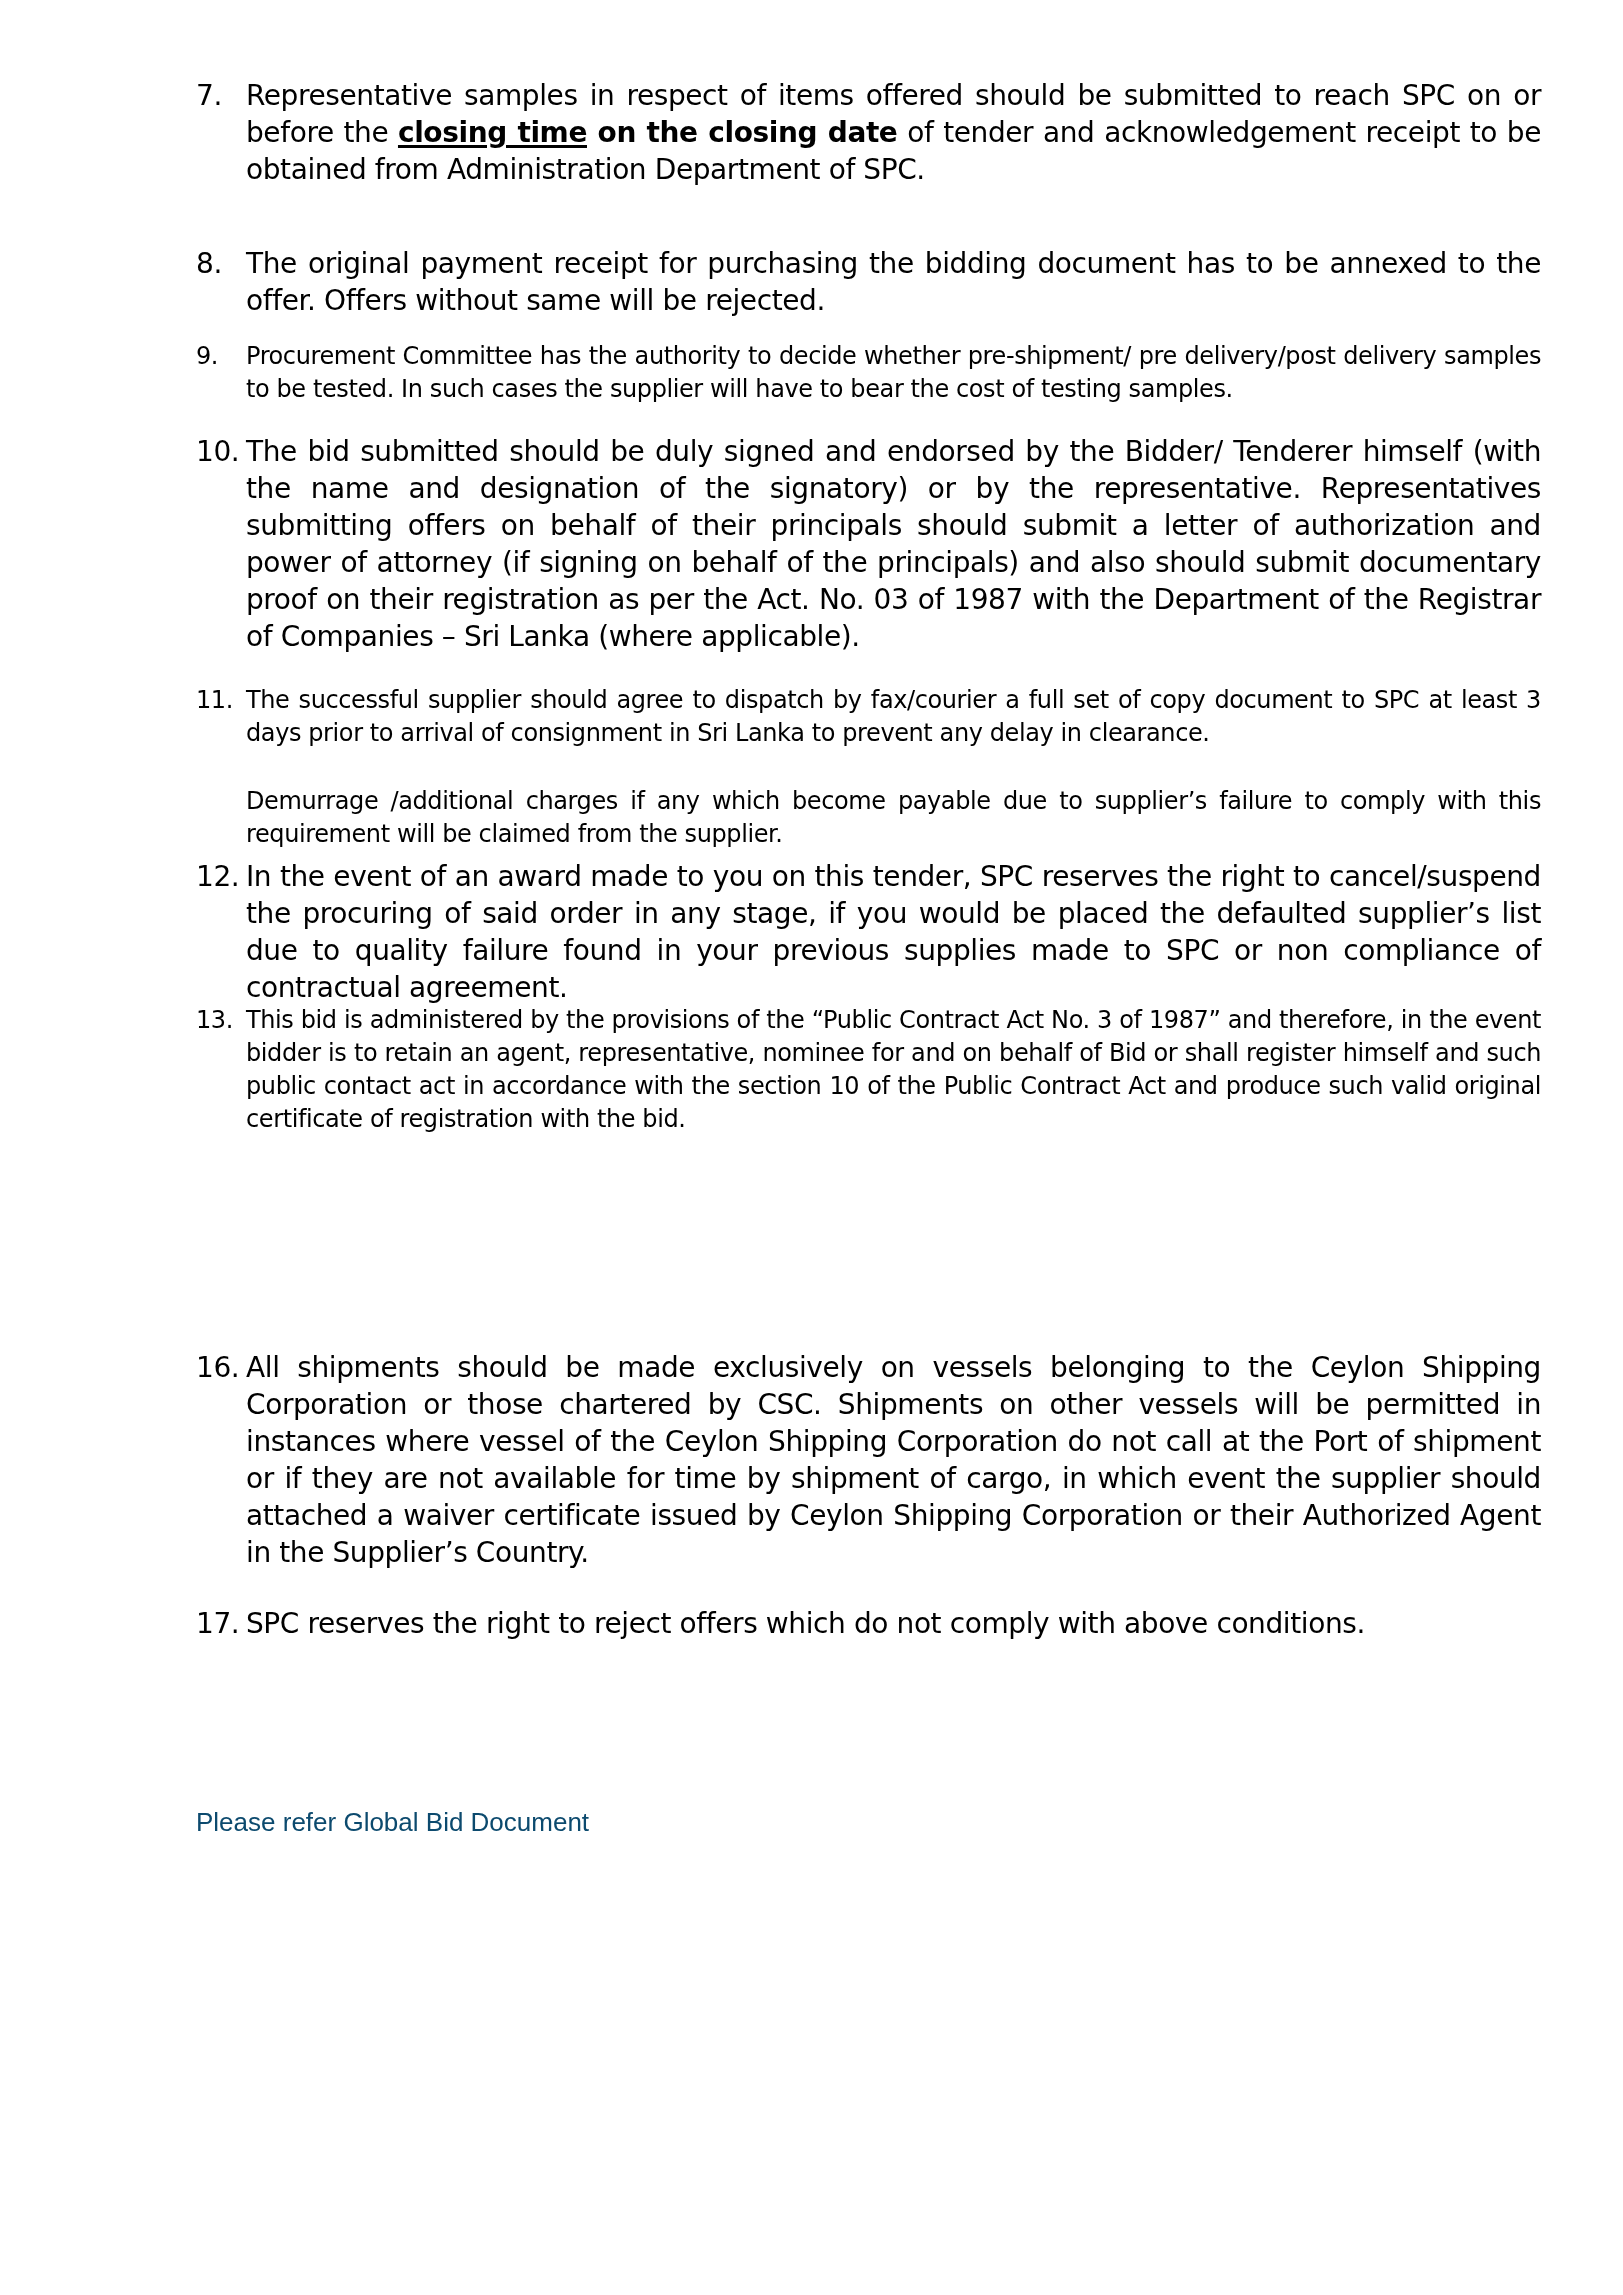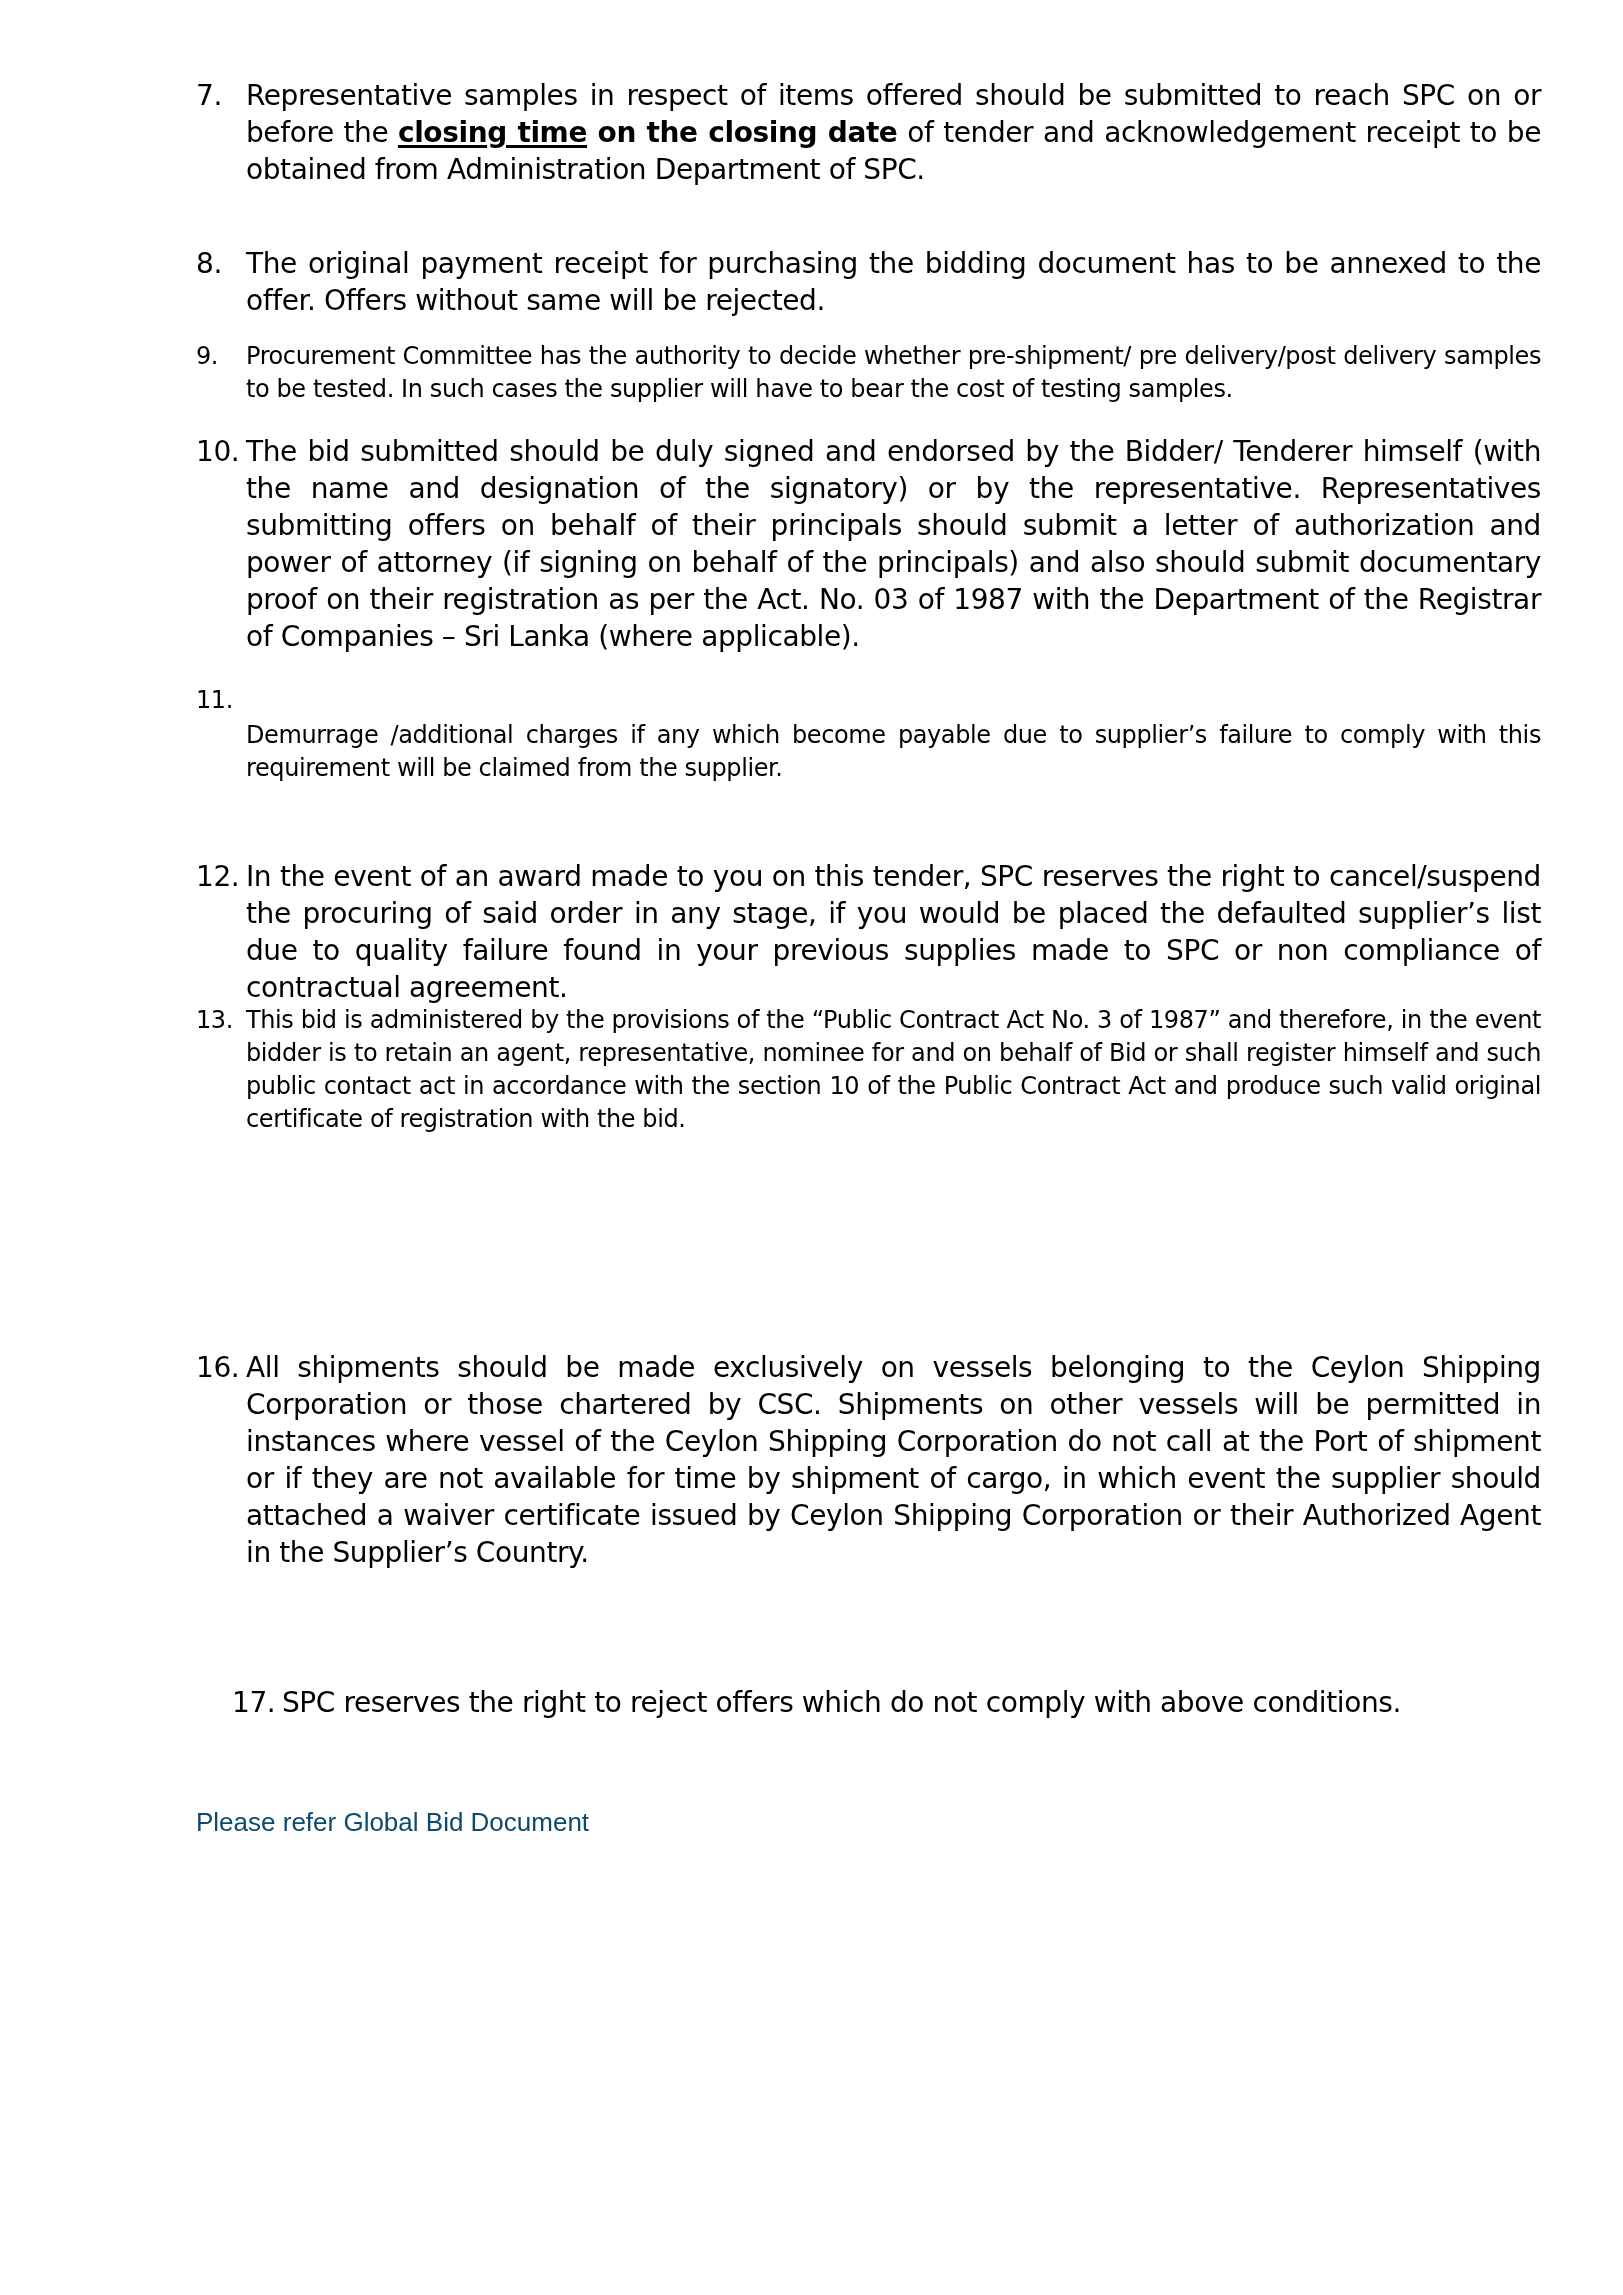--- a/index.html
+++ b/index.html
@@ -41,20 +41,21 @@
   </div>
 
   <div class="item big" style="top:433px;">
     <span class="num">10.</span>
     <div class="body">The bid submitted should be duly signed and endorsed by the Bidder/ Tenderer himself (with the name and designation of the signatory) or by the representative.  Representatives submitting offers on behalf of their principals should submit a letter of authorization and power of attorney (if signing on behalf of the principals) and also should submit documentary proof on their registration as per the Act. No. 03 of 1987 with the Department of the Registrar of Companies – Sri Lanka (where applicable).</div>
   </div>
 
   <div class="item small" style="top:684px;">
     <span class="num">11.</span>
     <div class="body">
+      <span class="para">The successful supplier should agree to dispatch by fax/courier a full set of copy document to SPC at least 3 days prior to arrival of consignment in Sri Lanka to prevent any delay in clearance.</span>
       <span class="para gap">Demurrage /additional charges if any which become payable due to supplier’s failure to comply with this requirement will be claimed from the supplier.</span>
     </div>
   </div>
 
   <div class="item big" style="top:858px;">
     <span class="num">12.</span>
     <div class="body">In the event of an award made to you on this tender, SPC reserves the right to cancel/suspend the procuring of said order in any stage, if you would be placed the defaulted supplier’s list due to quality failure found in your previous supplies made to SPC or non compliance of contractual agreement.</div>
   </div>
 
   <div class="item small" style="top:1004px;">
@@ -62,21 +63,21 @@
     <div class="body">This bid is administered by the provisions of the “Public Contract Act No. 3 of 1987” and therefore, in the event bidder is to retain an agent, representative, nominee for and on behalf of Bid or shall register himself and such public contact act in accordance with the section 10 of the Public Contract Act and produce such valid original certificate of registration with the bid.</div>
   </div>
 
 
 
   <div class="item big" style="top:1349px;">
     <span class="num">16.</span>
     <div class="body">All shipments should be made exclusively on vessels belonging to the Ceylon Shipping Corporation or those chartered by CSC. Shipments on other vessels will be permitted in instances where vessel of the Ceylon Shipping Corporation do not call at the Port of shipment or if they are not available for time by shipment of cargo, in which event the supplier should attached a waiver certificate issued by Ceylon Shipping Corporation or their Authorized Agent in the Supplier’s Country.</div>
   </div>
 
-  <div class="item big" style="top:1684px;margin-left:36px;">
+  <div class="item big" style="top:1605px;">
     <span class="num">17.</span>
     <div class="body">SPC reserves the right to reject offers which do not comply with above conditions.</div>
   </div>
 
   <div class="serif-note">Please refer Global Bid Document</div>
 
 
 </div>
 
 

